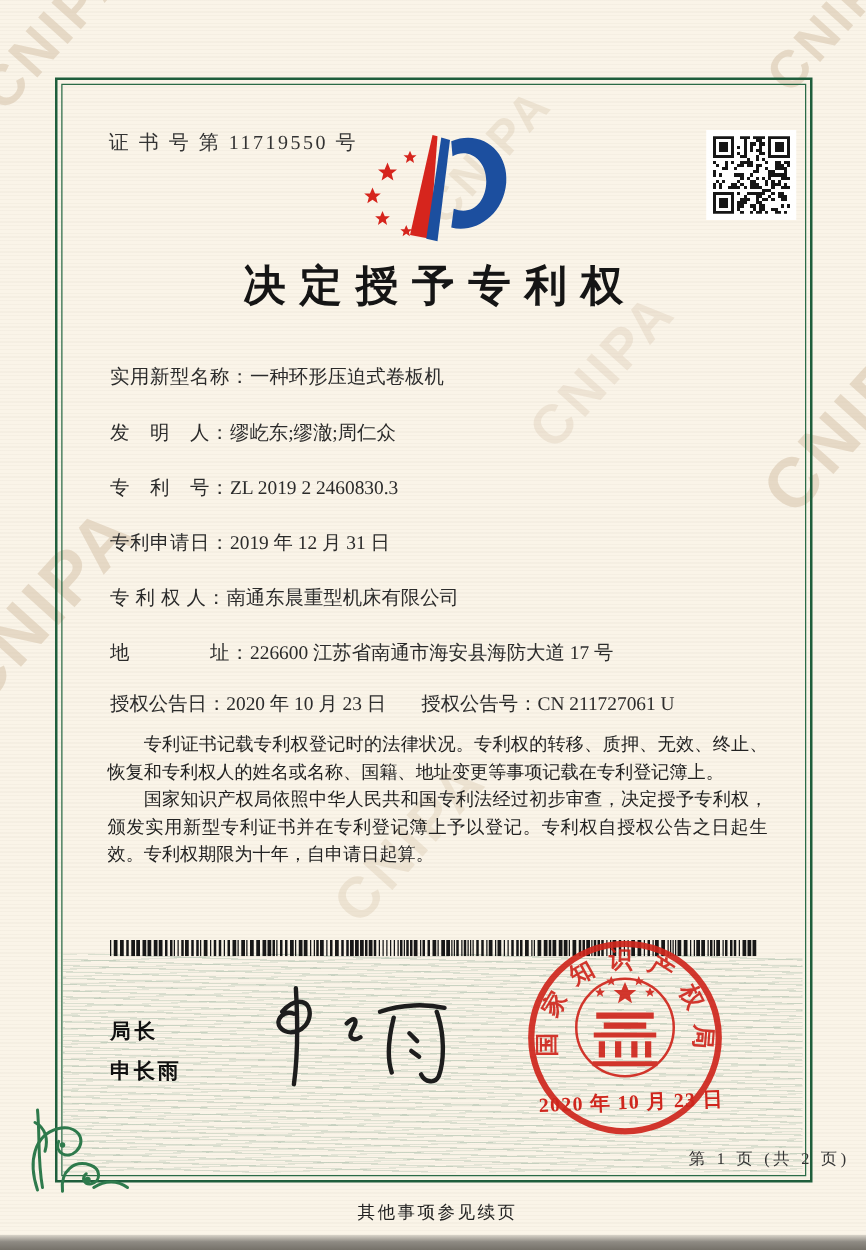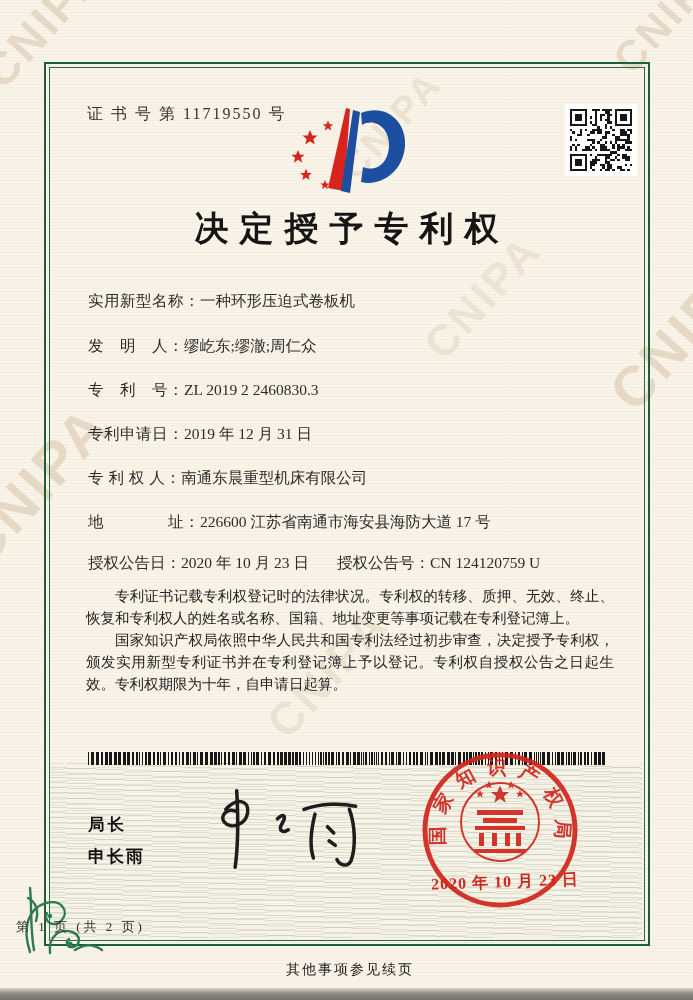--- a/index.html
+++ b/index.html
@@ -55,21 +55,21 @@
   .barcode{position:absolute;left:88px;top:752px;width:520px;height:13px;font-size:0;overflow:hidden;}
   .director-title{position:absolute;left:88px;top:814px;font-size:16.5px;font-weight:700;letter-spacing:3px;color:#111;}
   .director-name{position:absolute;left:88px;top:845px;font-size:17px;font-weight:600;letter-spacing:2px;color:#111;}
   .signature{position:absolute;left:196px;top:780px;width:180px;height:98px;}
   .seal{position:absolute;left:420px;top:750px;width:160px;height:160px;}
   .seal-date{
     position:absolute;left:413px;top:872px;width:184px;text-align:center;
     color:#cf261d;font-size:16px;font-weight:bold;letter-spacing:1px;transform:rotate(-2deg);
   }
   .corner-ornament{position:absolute;left:20px;top:858px;width:92px;height:97px;}
-  .page-info{position:absolute;left:16px;top:918px;width:676px;text-align:left;font-size:13px;letter-spacing:3px;color:#333;}
+  .page-info{position:absolute;left:4px;top:918px;width:676px;text-align:right;font-size:13px;letter-spacing:3px;color:#333;}
   .continuation{position:absolute;left:0;top:961px;width:700px;text-align:center;font-size:14px;letter-spacing:2px;color:#222;}
   .scan-bottom{position:absolute;left:0;bottom:0;width:100%;height:12px;
     background:linear-gradient(180deg,#d8d3c9 0%,#8f8b84 45%,#757169 100%);}
 </style>
 </head>
 <body>
 
 <div class="page">
 
   <span class="wm wm1">CNIPA</span>
@@ -324,21 +324,21 @@
   </div>
   <div class="frow r5">
     <span class="flabel">地　　　　址：</span><span class="fvalue">226600 江苏省南通市海安县海防大道 17 号</span>
   </div>
 
   <div class="grant">
     <span class="gcell-left">
       <span>授权公告日：</span><span>2020 年 10 月 23 日</span>
     </span>
     <span class="gcell-right">
-      <span>授权公告号：</span><span>CN 124120759 U</span>
+      <span>授权公告号：</span><span>CN 211727061 U</span>
     </span>
   </div>
 
   <div class="body-text">
     <p>专利证书记载专利权登记时的法律状况。专利权的转移、质押、无效、终止、恢复和专利权人的姓名或名称、国籍、地址变更等事项记载在专利登记簿上。</p>
     <p>国家知识产权局依照中华人民共和国专利法经过初步审查，决定授予专利权，颁发实用新型专利证书并在专利登记簿上予以登记。专利权自授权公告之日起生效。专利权期限为十年，自申请日起算。</p>
   </div>
 
   <div class="director-title">局长</div>
   <div class="director-name">申长雨</div>

